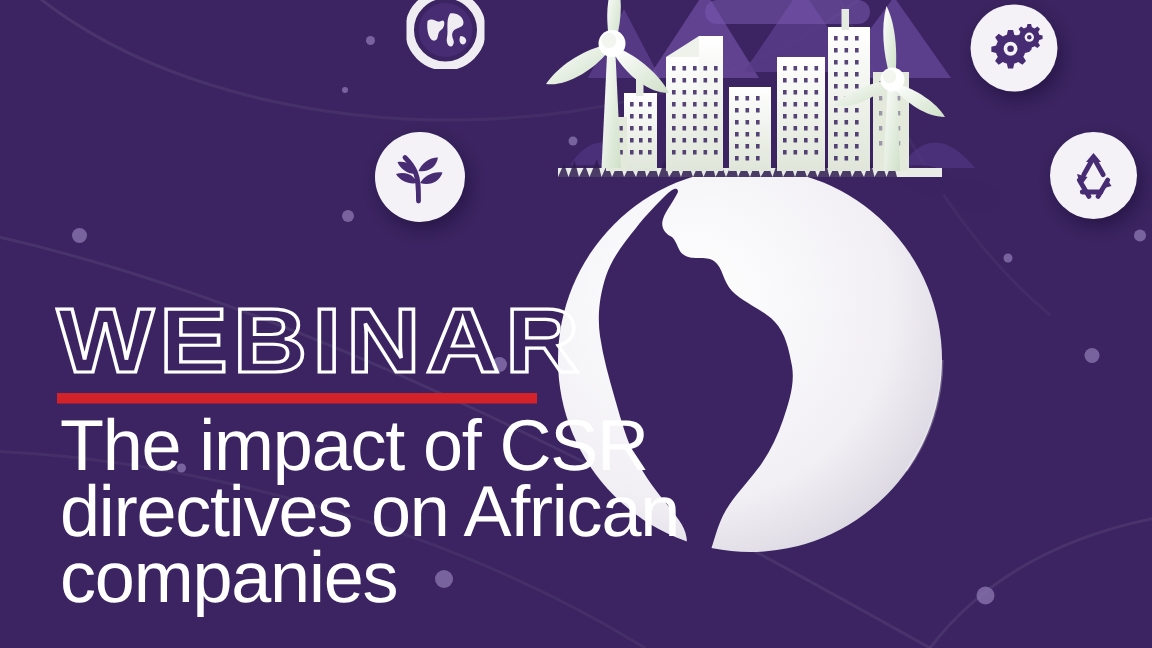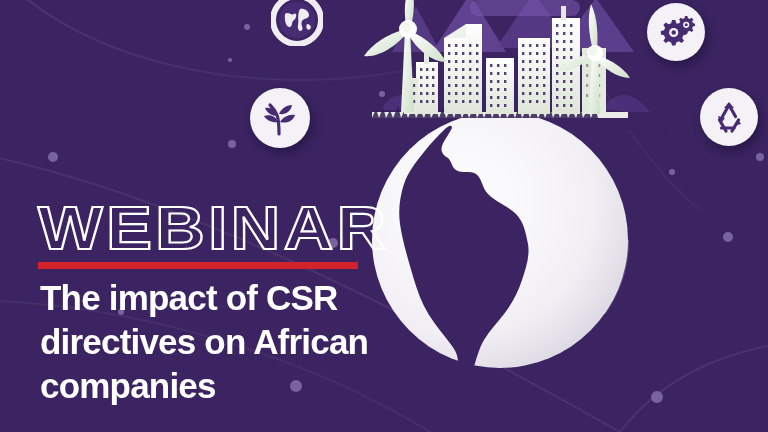--- a/index.html
+++ b/index.html
@@ -40,22 +40,22 @@
     left:0px;top:62px;
     width:320px;height:7px;
     background:#d3222a;
   }
   #headline{
     position:absolute;
     left:2px;top:76px;
     margin:0;padding:0;
     color:#ffffff;
     font-family:"Liberation Sans", sans-serif;
-    font-weight:700;
-    font-size:35px;
+    font-weight:400;
+    font-size:48px;
     line-height:44px;
     letter-spacing:-0.8px;
     white-space:pre-line;
     -webkit-font-smoothing:antialiased;
   }
 
   
   .badge{
     position:absolute;
     border-radius:50%;

